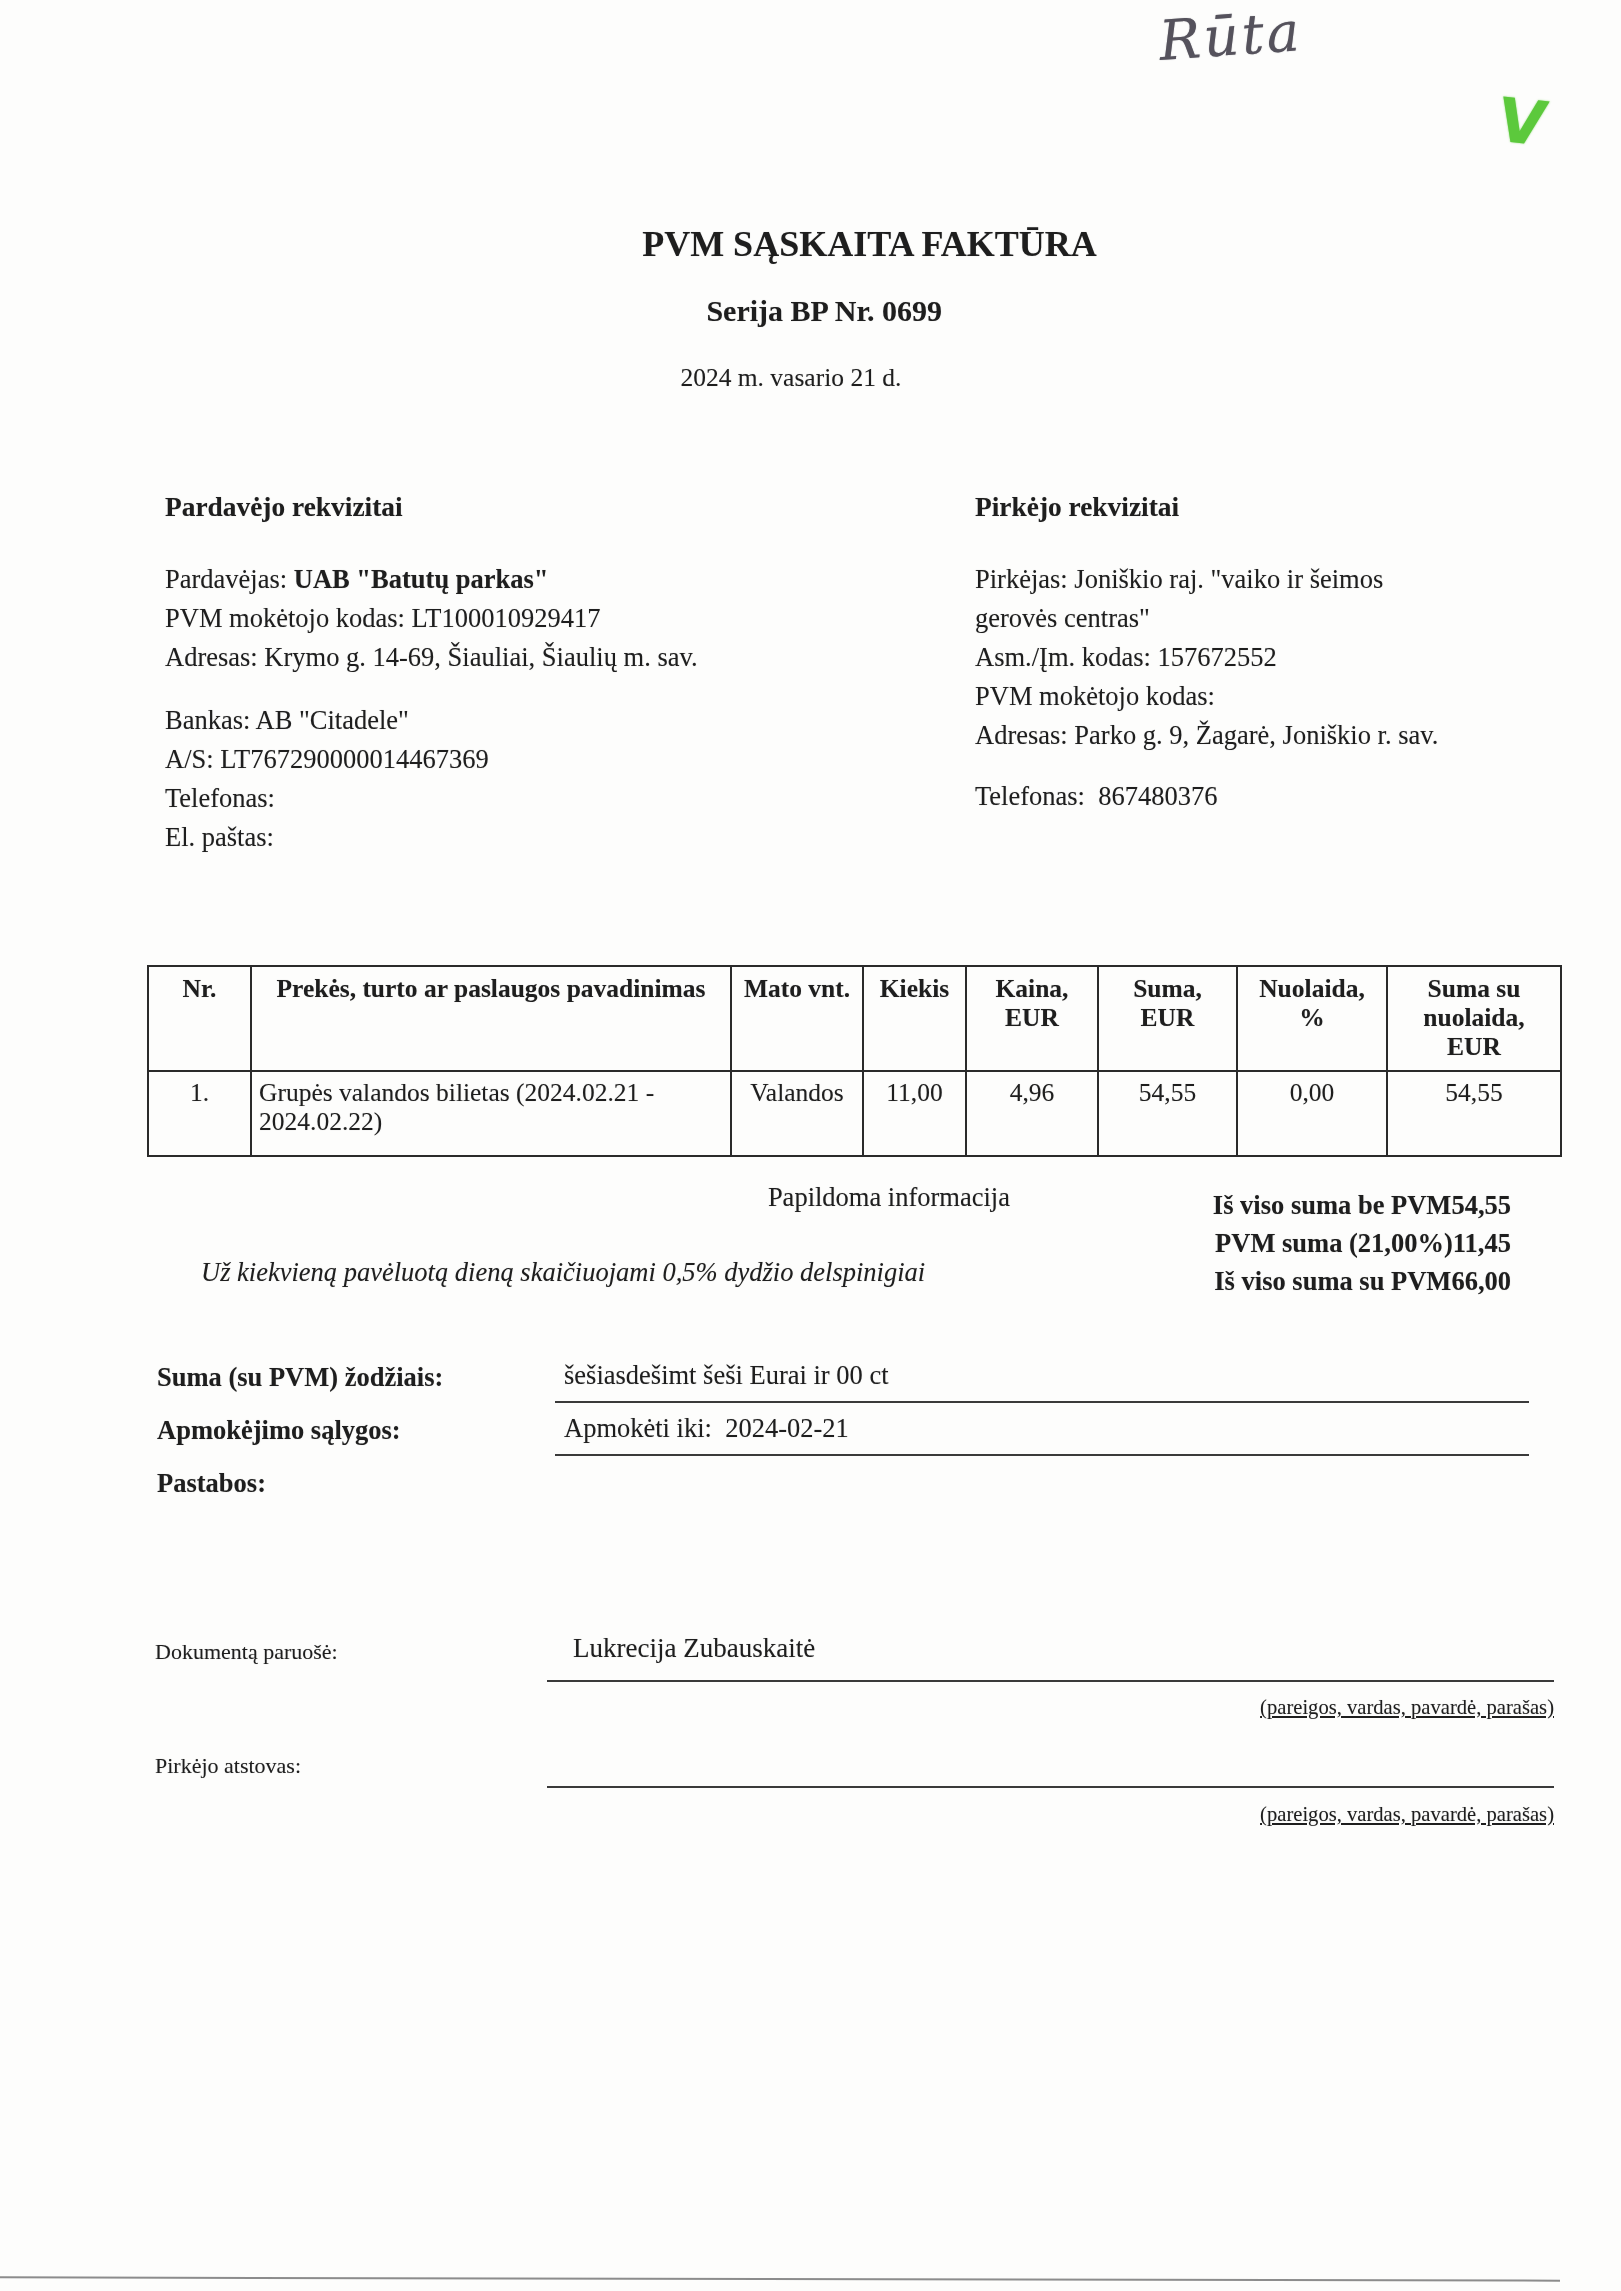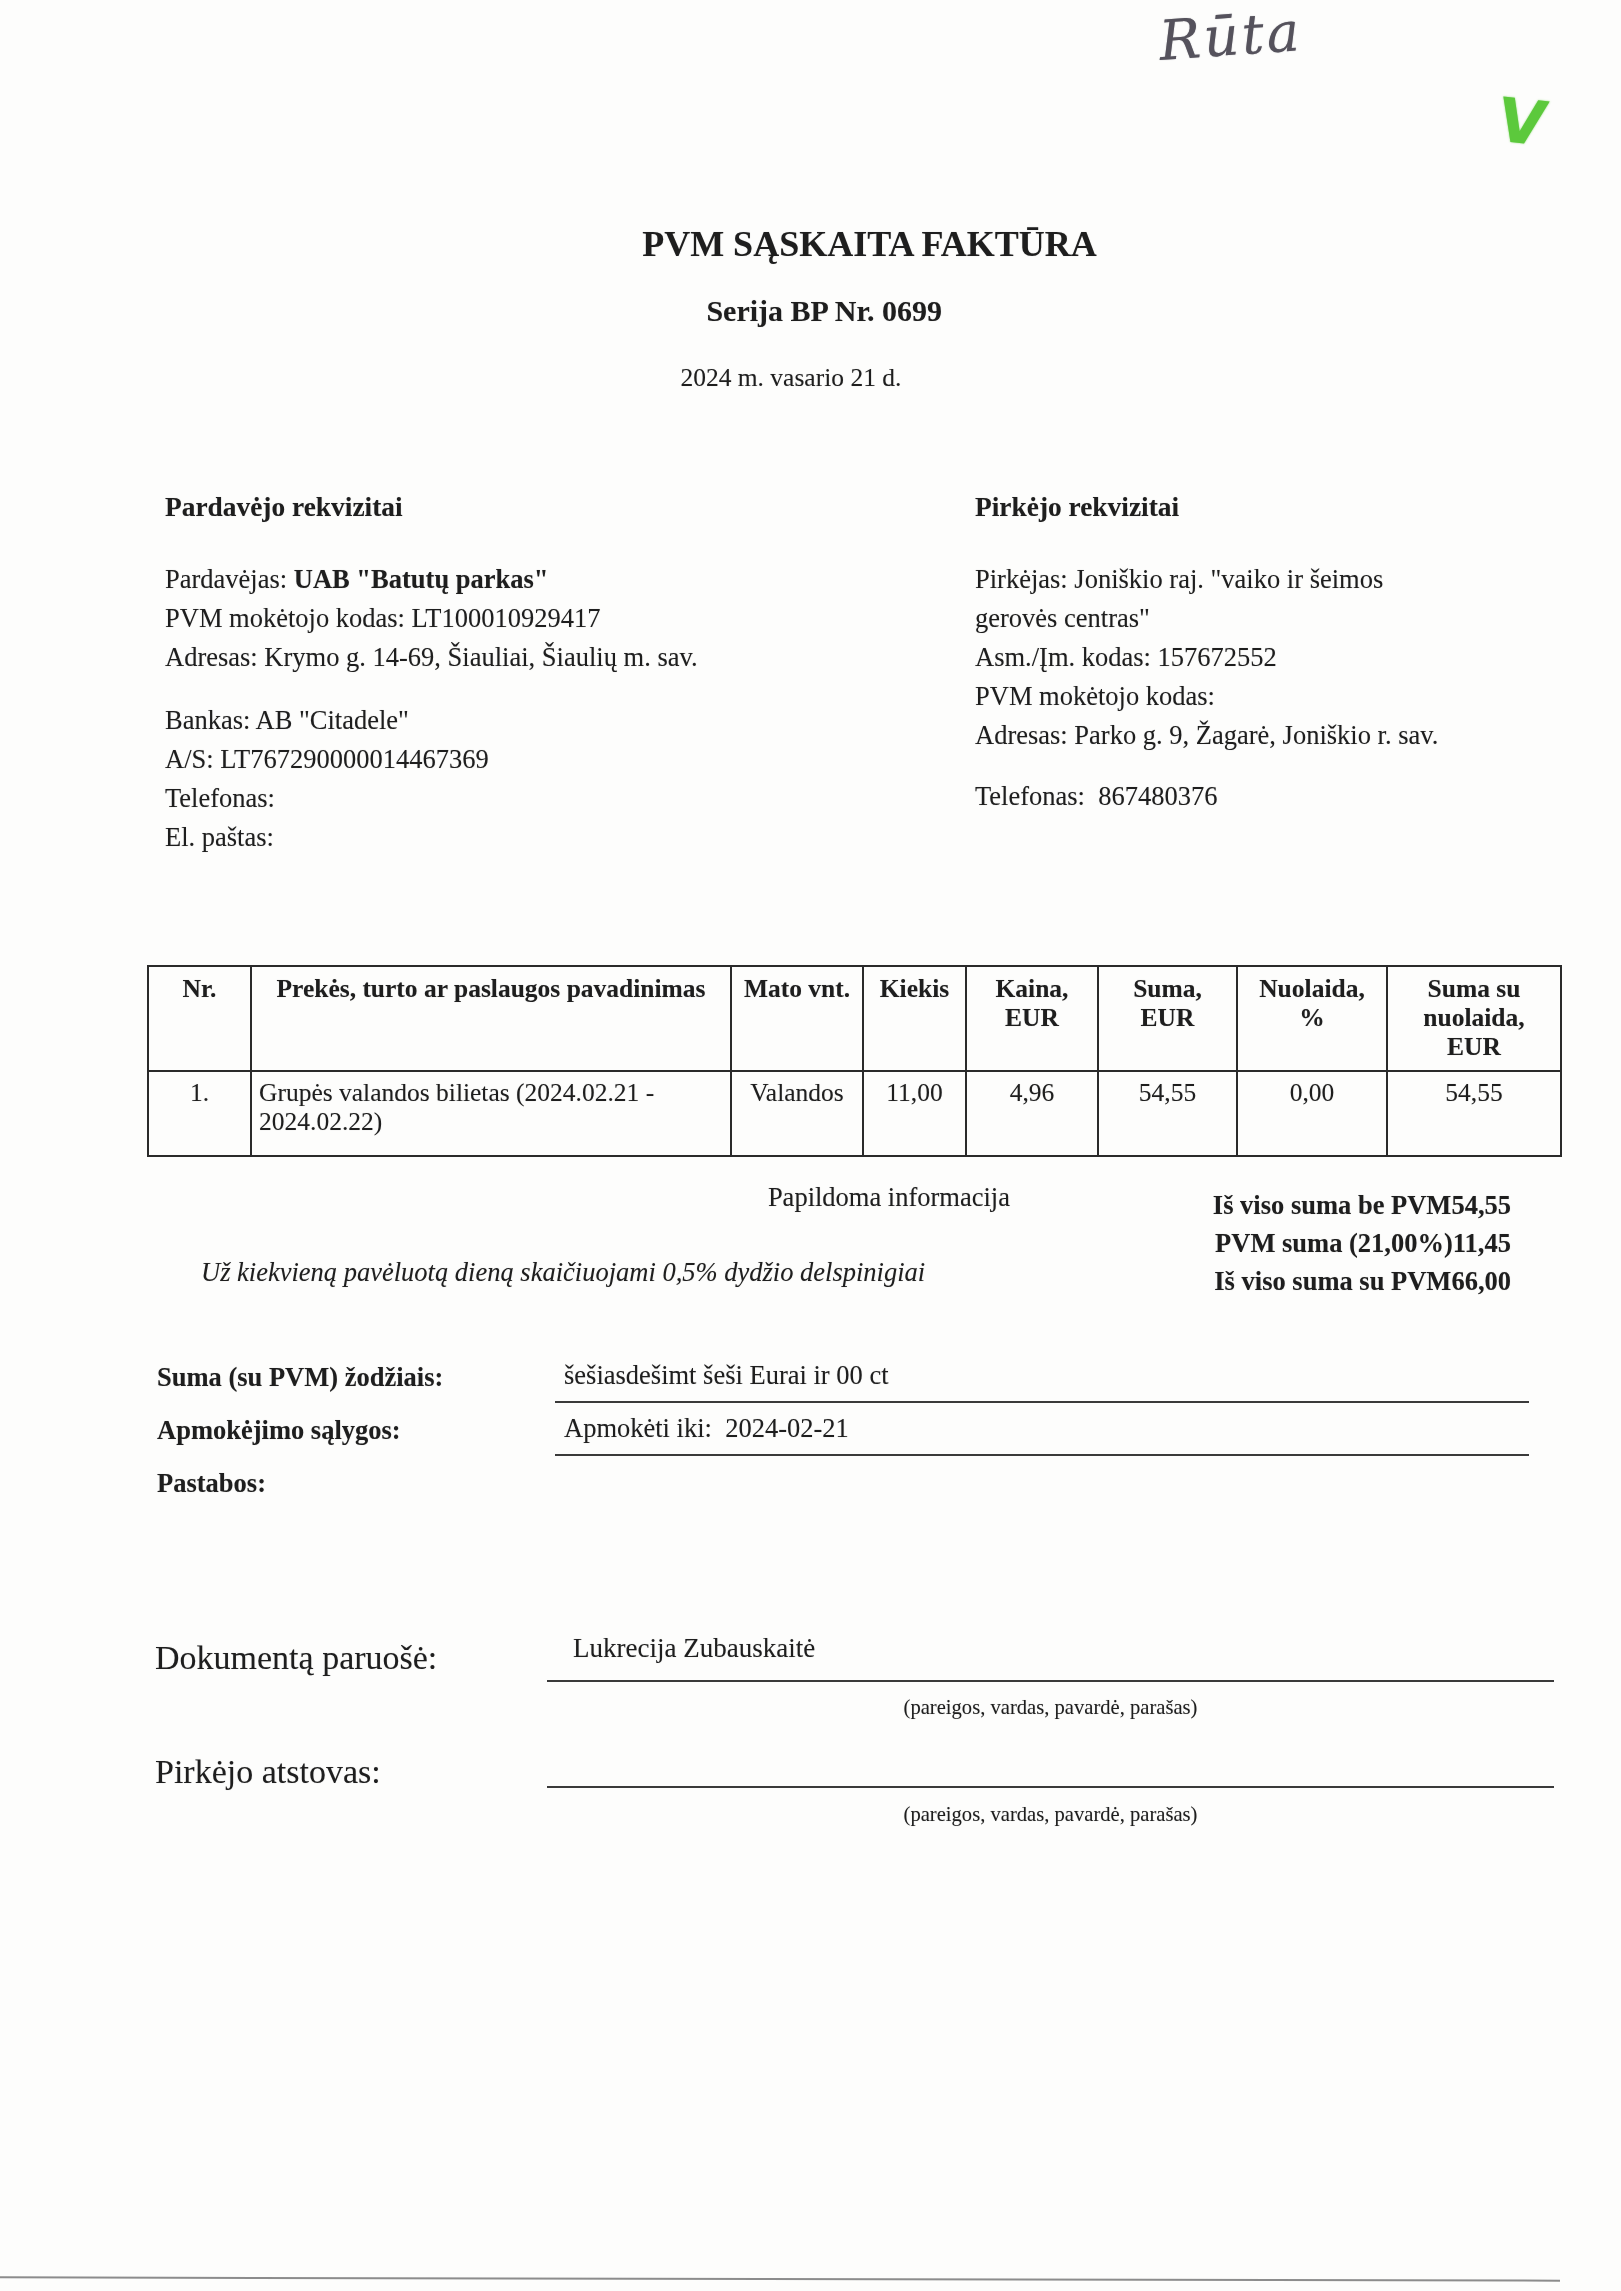--- a/index.html
+++ b/index.html
@@ -48,23 +48,23 @@
   
   .papildoma { position:absolute; top:1182px; left:167px; width:843px; text-align:right; font-size:26.5px; }
   .delspinigiai { position:absolute; top:1257px; left:201px; width:882px; font-size:26.5px; font-style:italic; white-space:nowrap; }
   .totals { position:absolute; top:1186px; left:1021px; width:490px; font-size:26.5px; font-weight:bold; }
   .totals-row { display:flex; justify-content:flex-end; line-height:38px; }
   
   .pay-label { position:absolute; left:157px; font-size:26.5px; font-weight:bold; white-space:nowrap; }
   .pay-value { position:absolute; left:564px; font-size:26.5px; white-space:pre-wrap; }
   .rule { position:absolute; height:2px; background:#3a3a3a; }
   
-  .sig-label { position:absolute; left:155px; font-size:34px; white-space:nowrap; }
+  .sig-label { position:absolute; left:155px; font-size:22px; white-space:nowrap; }
   .sig-value { position:absolute; left:573px; font-size:27px; white-space:nowrap; }
-  .sig-caption { position:absolute; left:547px; width:1007px; text-align:center; font-size:20.6px; }
+  .sig-caption { position:absolute; left:547px; width:1007px; text-align:right; font-size:20.6px;text-decoration:underline; }
   .scan-line { position:absolute; top:2278px; left:0; width:1560px; height:2px; background:#8c8c8c; transform:rotate(0.12deg); }
 </style>
 </head>
 <body>
 
 <div class="page">
 
   <div class="handwritten">Rūta</div>
   <div class="checkmark">V</div>
 

